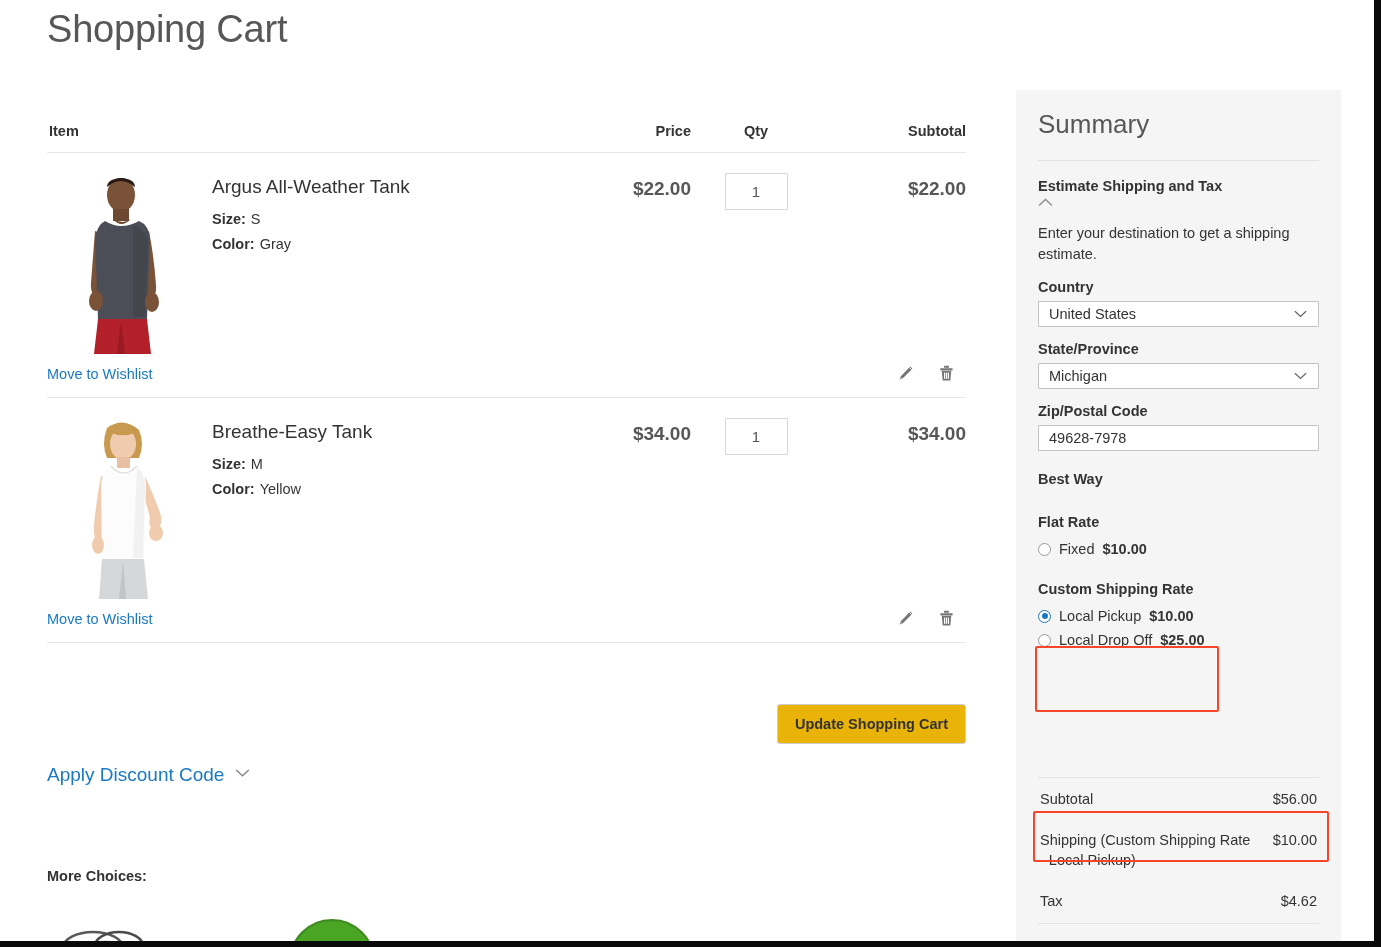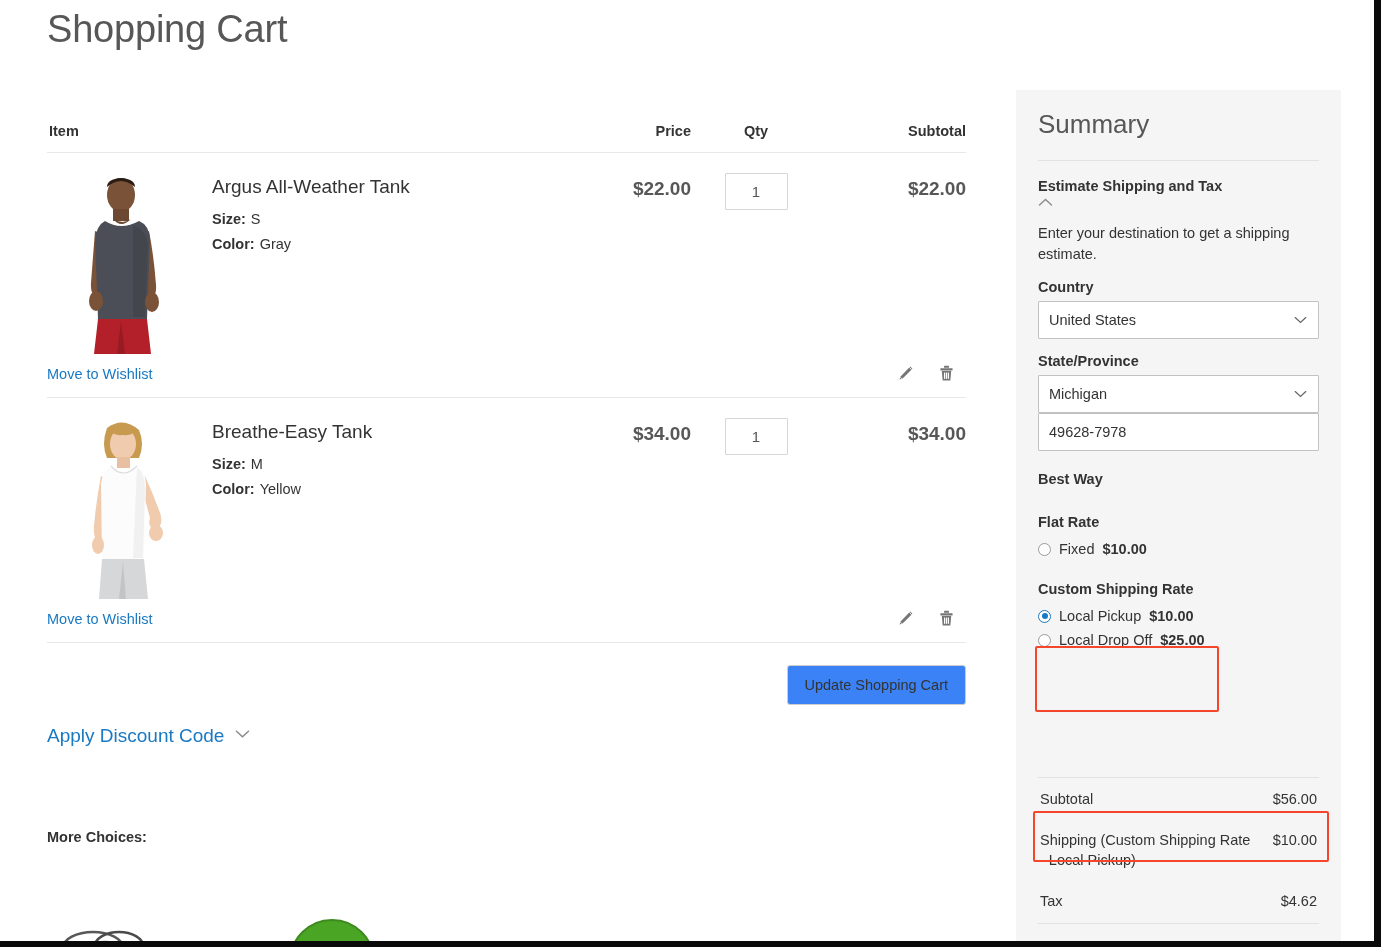--- a/index.html
+++ b/index.html
@@ -159,29 +159,30 @@
     display: inline-flex;
   }
 
   
   .cart-actions {
     display: flex;
     justify-content: flex-end;
     padding-top: 22px;
   }
   .btn-update {
-    background: #3b82f6;
+    background: #eab308;
     border: 1px solid #cdcdcd;
     border-radius: 3px;
     font-family: "Liberation Sans", sans-serif;
     font-size: 14.5px;
-    font-weight: normal;
+    font-weight: bold;
     color: #333333;
     padding: 11px 17px;
     cursor: pointer;
+    margin-top: 39px;
   }
 
   .discount-wrap {
     padding-top: 20px;
     display: flex;
     align-items: flex-start;
     gap: 11px;
   }
   .discount-link {
     font-size: 19px;
@@ -249,21 +250,21 @@
   .field-label {
     font-size: 14.5px;
     font-weight: bold;
     color: #333333;
     padding-top: 14px;
     padding-bottom: 6px;
   }
   .select-box, .text-box {
     position: relative;
     width: 281px;
-    height: 38px;
+    height: 26px;
     background: #ffffff;
     border: 1px solid #c2c2c2;
     border-radius: 1px;
     box-sizing: border-box;
     display: flex;
     align-items: center;
     padding: 0 10px;
     font-size: 14.5px;
     color: #333333;
     cursor: pointer;
@@ -605,20 +606,21 @@
     <div class="field-label">State/Province</div>
     <div class="select-box">
       <span>Michigan</span>
       <span class="select-chevron">
         <svg width="13" height="8" viewBox="0 0 13 8" xmlns="http://www.w3.org/2000/svg">
           <path d="M1.2 1.6 L6.5 6.4 L11.8 1.6" stroke="#666666" stroke-width="1.3" fill="none" stroke-linecap="round"></path>
         </svg>
       </span>
     </div>
 
+    <div class="field-label">Zip/Postal Code</div>
     <div class="text-box">
       <span>49628-7978</span>
     </div>
 
     <div class="carrier-title">Best Way</div>
 
     <div class="carrier-title">Flat Rate</div>
     <label class="rate-opt">
       <span class="radio"></span>
       <span>Fixed</span>

